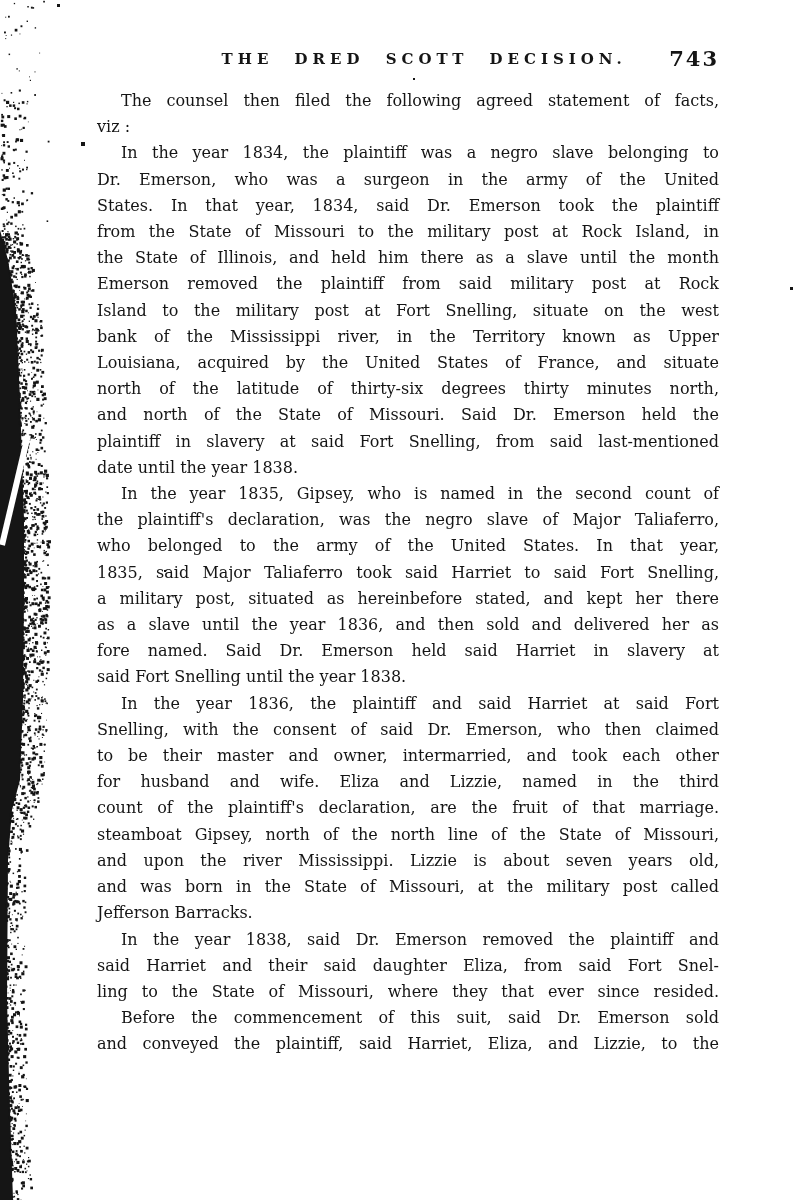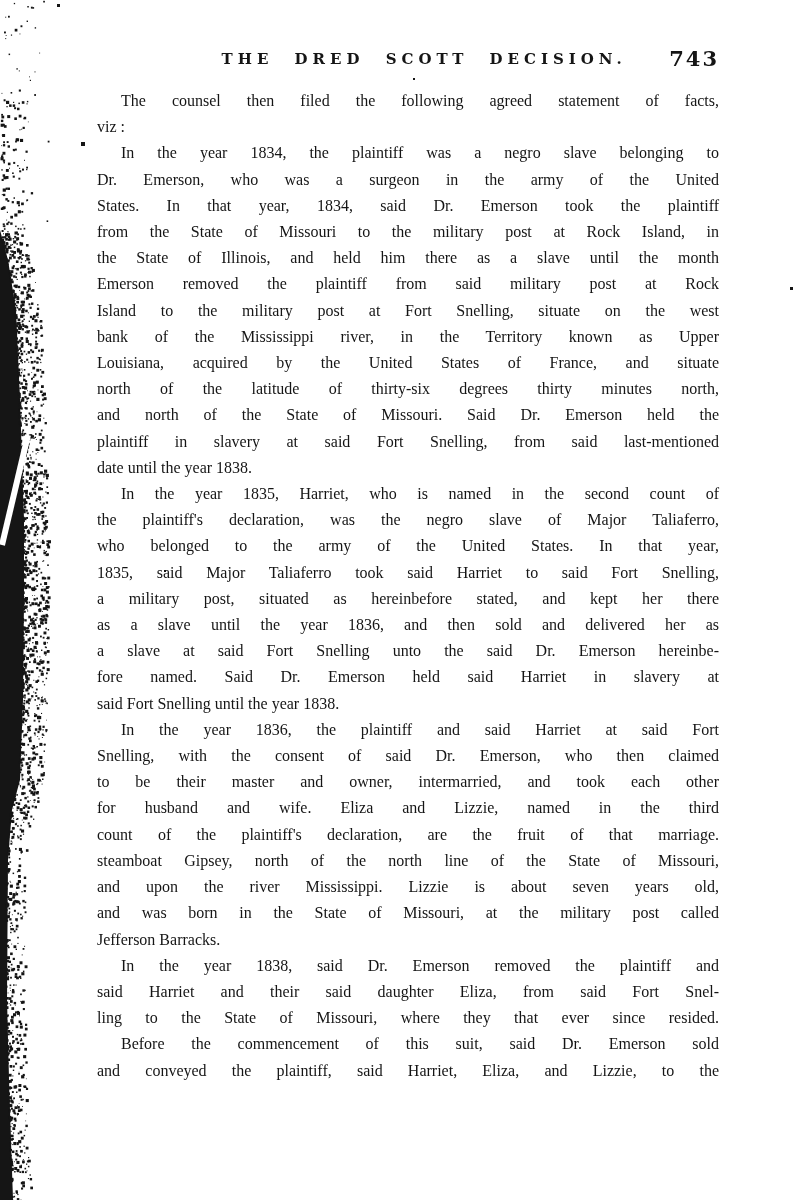--- a/index.html
+++ b/index.html
@@ -50,21 +50,20 @@
     right: 0;
     top: 0;
     font-size: 21px;
     font-weight: 600;
     letter-spacing: 2px;
   }
 
   .body-text {
     font-size: 16px;
     line-height: 26.2px;
-    font-family: Liberation Serif, serif;
   }
   .line {
     text-align: justify;
     text-align-last: justify;
   }
   .line.first { text-indent: 24px; }
   .line.lastleft { text-align-last: left; }
 </style>
 </head>
 <body>
@@ -1974,27 +1973,26 @@
         <div class="line">from the State of Missouri to the military post at Rock Island, in</div>
         <div class="line">the State of Illinois, and held him there as a slave until the month</div>
         <div class="line">Emerson removed the plaintiff from said military post at Rock</div>
         <div class="line">Island to the military post at Fort Snelling, situate on the west</div>
         <div class="line">bank of the Mississippi river, in the Territory known as Upper</div>
         <div class="line">Louisiana, acquired by the United States of France, and situate</div>
         <div class="line">north of the latitude of thirty-six degrees thirty minutes north,</div>
         <div class="line">and north of the State of Missouri.  Said Dr. Emerson held the</div>
         <div class="line">plaintiff in slavery at said Fort Snelling, from said last-mentioned</div>
         <div class="line lastleft">date until the year 1838.</div>
-        <div class="line first">In the year 1835, Harriet, who is named in the second count of</div>
+        <div class="line first">In the year 1835, Gipsey, who is named in the second count of</div>
         <div class="line">the plaintiff's declaration, was the negro slave of Major Taliaferro,</div>
         <div class="line">who belonged to the army of the United States.  In that year,</div>
         <div class="line">1835, said Major Taliaferro took said Harriet to said Fort Snelling,</div>
         <div class="line">a military post, situated as hereinbefore stated, and kept her there</div>
         <div class="line">as a slave until the year 1836, and then sold and delivered her as</div>
-        <div class="line">a slave at said Fort Snelling unto the said Dr. Emerson hereinbe-</div>
         <div class="line">fore named.  Said Dr. Emerson held said Harriet in slavery at</div>
         <div class="line lastleft">said Fort Snelling until the year 1838.</div>
         <div class="line first">In the year 1836, the plaintiff and said Harriet at said Fort</div>
         <div class="line">Snelling, with the consent of said Dr. Emerson, who then claimed</div>
         <div class="line">to be their master and owner, intermarried, and took each other</div>
         <div class="line">for husband and wife.  Eliza and Lizzie, named in the third</div>
         <div class="line">count of the plaintiff's declaration, are the fruit of that marriage.</div>
         <div class="line">steamboat Gipsey, north of the north line of the State of Missouri,</div>
         <div class="line">and upon the river Mississippi.  Lizzie is about seven years old,</div>
         <div class="line">and was born in the State of Missouri, at the military post called</div>

